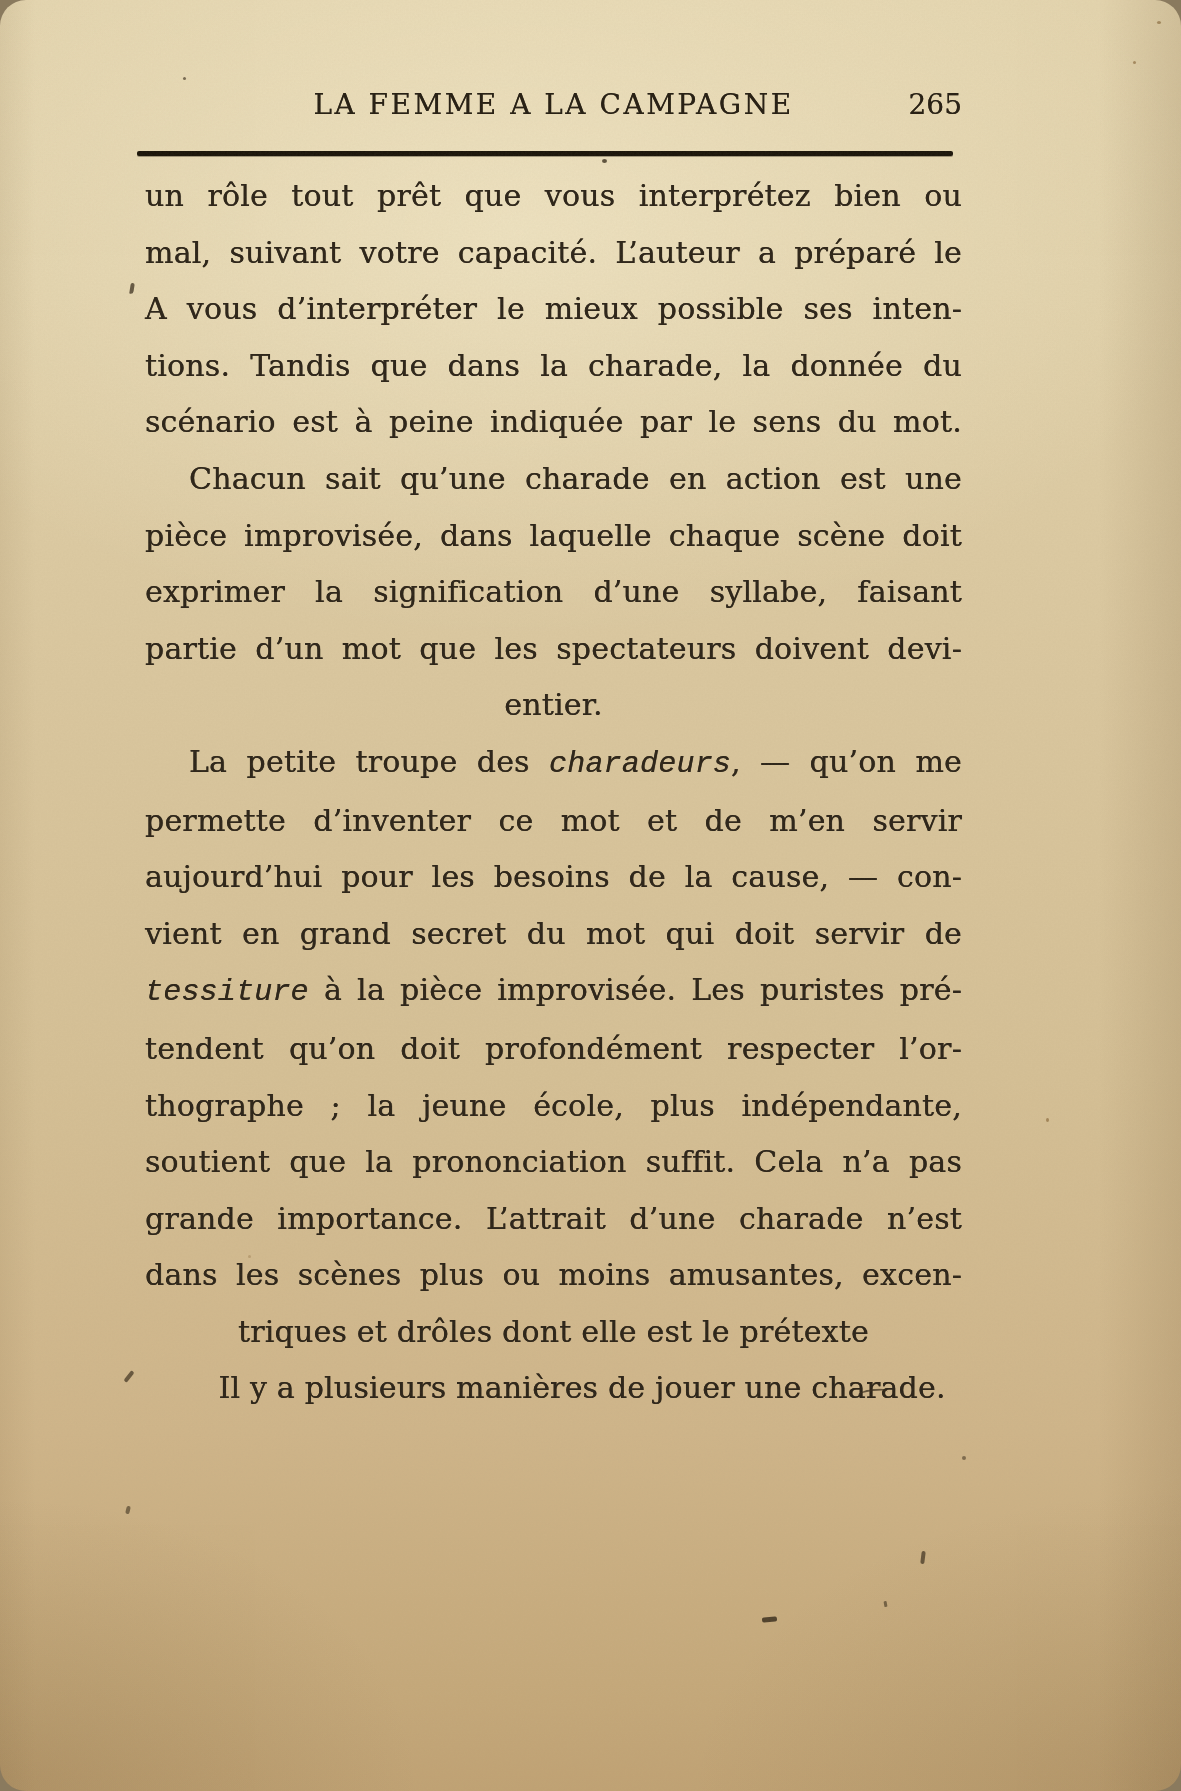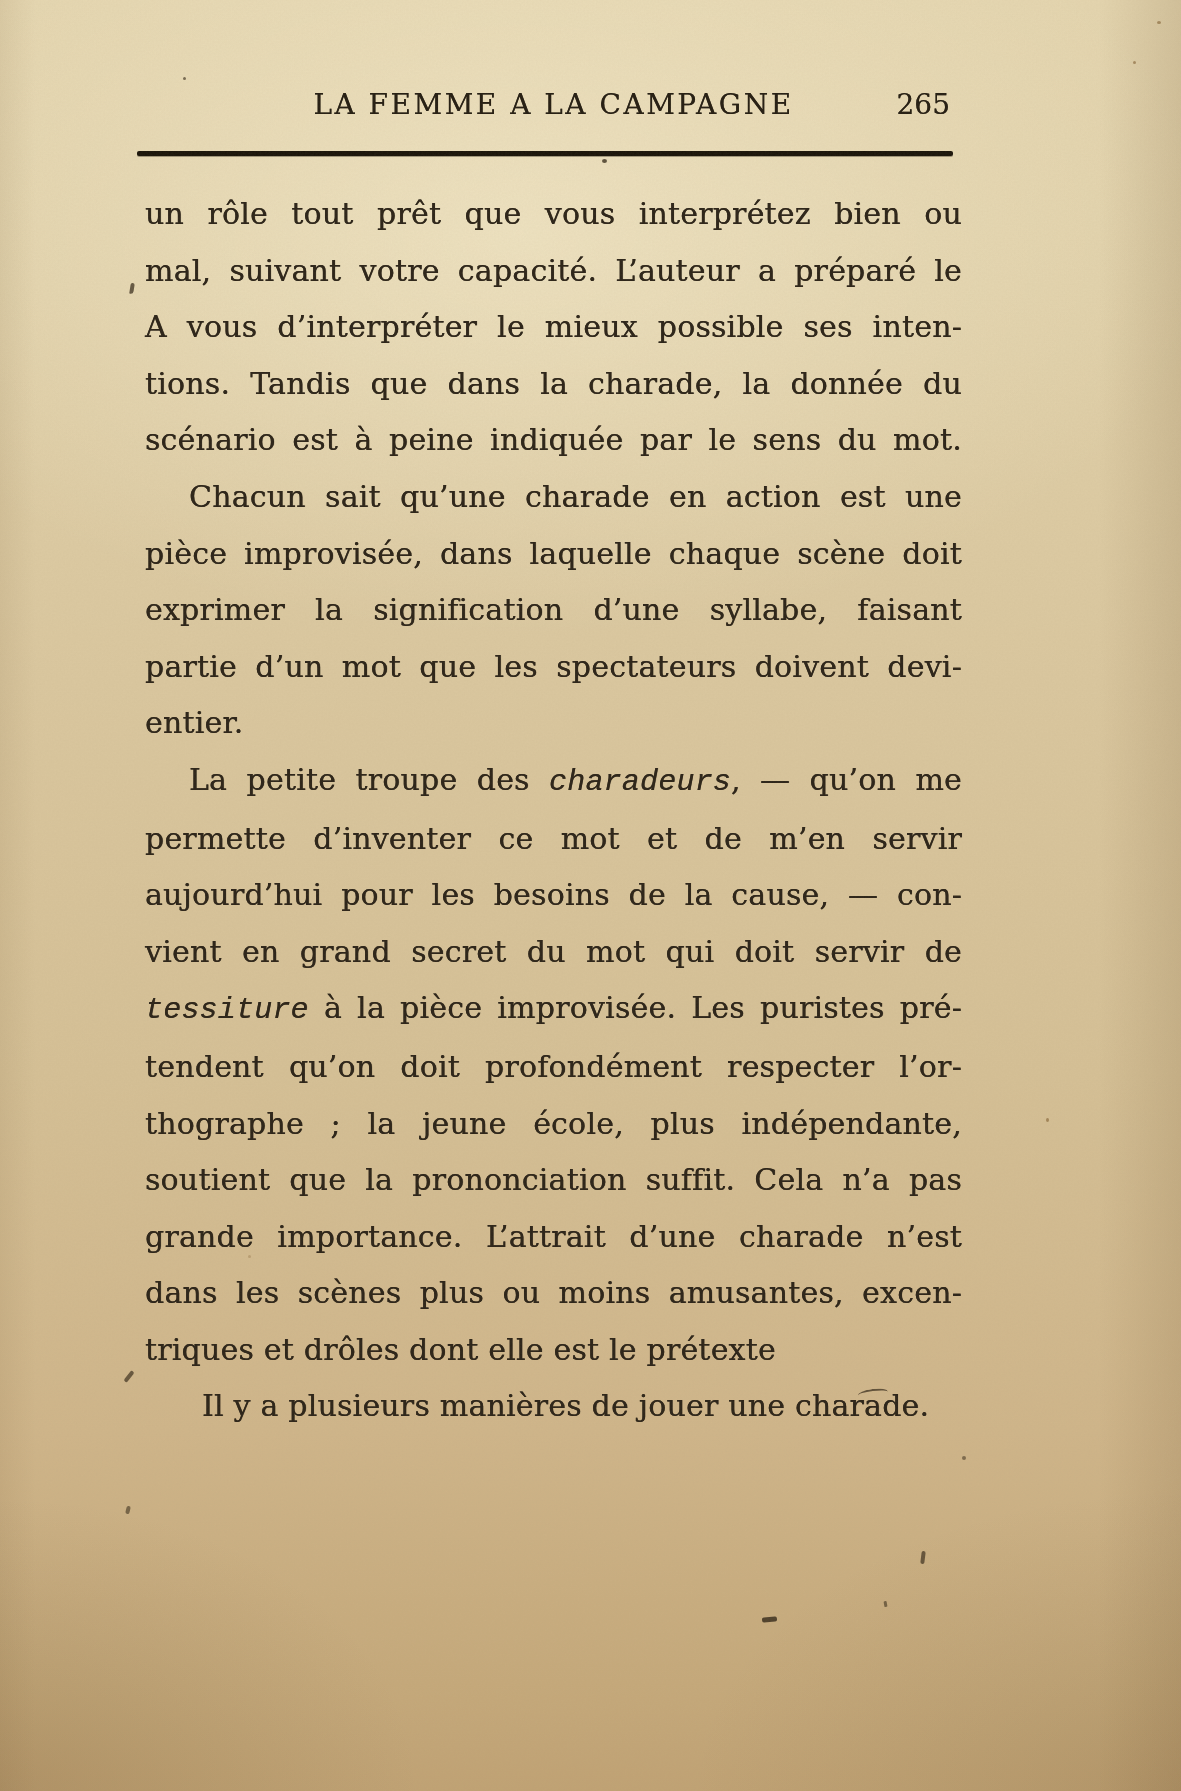--- a/index.html
+++ b/index.html
@@ -8,48 +8,49 @@
     width:1181px;height:1791px;
     margin:0 auto;
     overflow:hidden;
     font-family:"DejaVu Serif","Liberation Serif",serif;
     background:
       linear-gradient(90deg, rgba(115,88,52,.10) 0%, rgba(115,88,52,0) 3%, rgba(115,88,52,0) 93%, rgba(115,88,52,.17) 100%),
       radial-gradient(ellipse 980px 560px at 44% 13%, rgba(255,248,222,.42), rgba(255,248,222,0) 72%),
       radial-gradient(ellipse 600px 420px at 0% 100%, rgba(105,78,42,.20), rgba(105,78,42,0) 70%),
       radial-gradient(ellipse 700px 430px at 100% 100%, rgba(105,78,42,.16), rgba(105,78,42,0) 70%),
       linear-gradient(180deg,#e4d5af 0%,#e0d0a9 16%,#dac79f 38%,#d5c096 60%,#cfb58a 80%,#c5a97b 94%,#c0a274 100%);
+    border-radius: 26px;
   }
   .grain{position:absolute;inset:0;opacity:.16;pointer-events:none;}
   .content{position:absolute;left:145px;top:0;width:817px;}
   .running-title{
     position:absolute;top:90px;left:0;width:100%;
     text-align:center;font-size:28px;line-height:30px;
     letter-spacing:2.5px;color:#241d12;
     text-shadow:0 0 .6px rgba(36,29,18,.8);
     white-space:nowrap;
   }
   .page-number{
-    position:absolute;top:90px;right:12px;
+    position:absolute;top:90px;right:0;
     font-size:28px;line-height:30px;color:#241d12;
     text-shadow:0 0 .6px rgba(36,29,18,.8);
   }
   .header-rule{
     position:absolute;top:151px;left:-8px;width:816px;height:5px;
     background:#191309;border-radius:2px;
     box-shadow:0 1px 0 rgba(25,19,9,.35);
   }
   .body-text{
-    position:absolute;top:186px;left:0;width:817px;
+    position:absolute;top:168px;left:0;width:817px;
     font-size:30px;line-height:56.6px;
     color:#2b2318;letter-spacing:.2px;
     text-shadow:0 0 .55px rgba(43,35,24,.8), .4px .4px 0 rgba(43,35,24,.25);
   }
   .line{width:100%;text-align:justify;text-align-last:justify;}
-  .line.no-justify{text-align:left;text-align-last:auto;}
+  .line.no-justify{text-align:center;text-align-last:auto;}
   .line.indent-small{text-indent:44px;}
   .line.indent-large{text-indent:57px;}
   .it{font-style:italic;font-family:Liberation Mono, monospace;}
   .art{position:absolute;background:#3a2e1d;}
   .freckle{position:absolute;border-radius:50%;background:rgba(120,85,40,.55);}
 </style>
 </head>
 <body>
 
 <div class="page">

